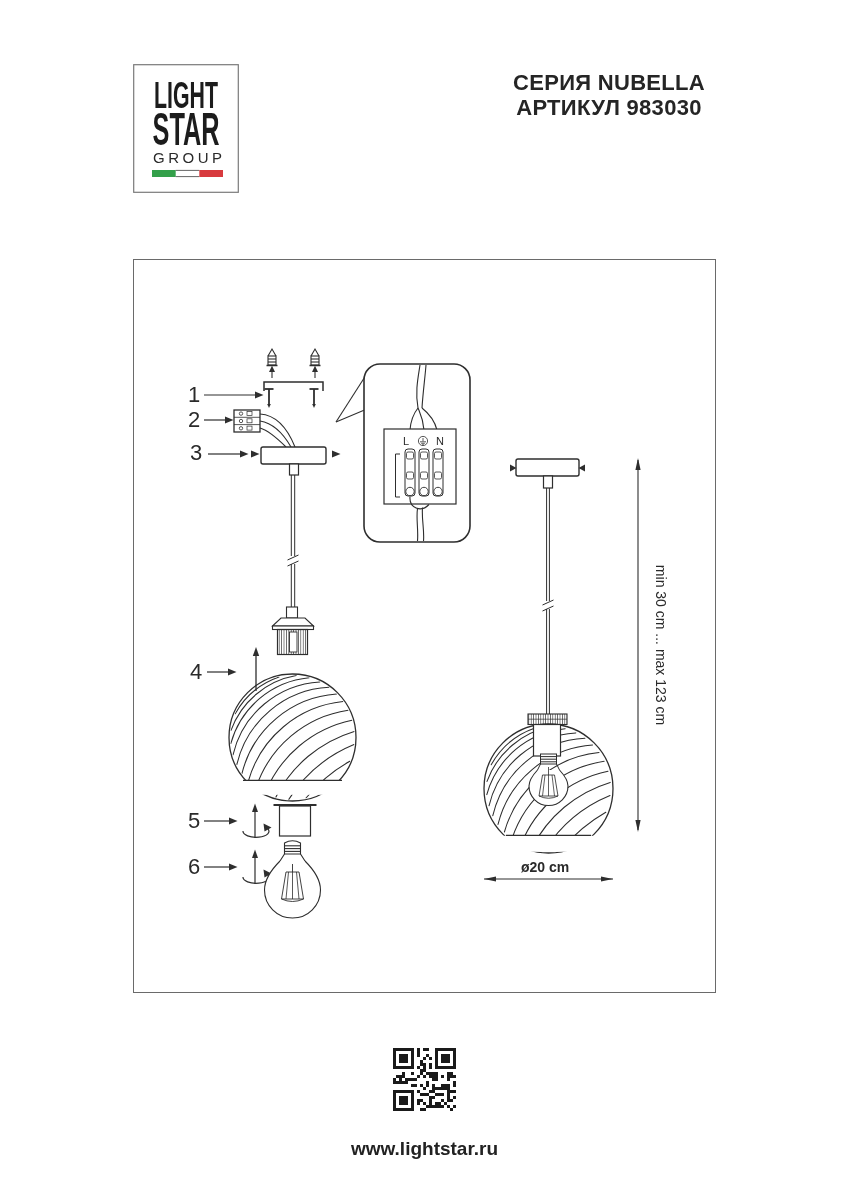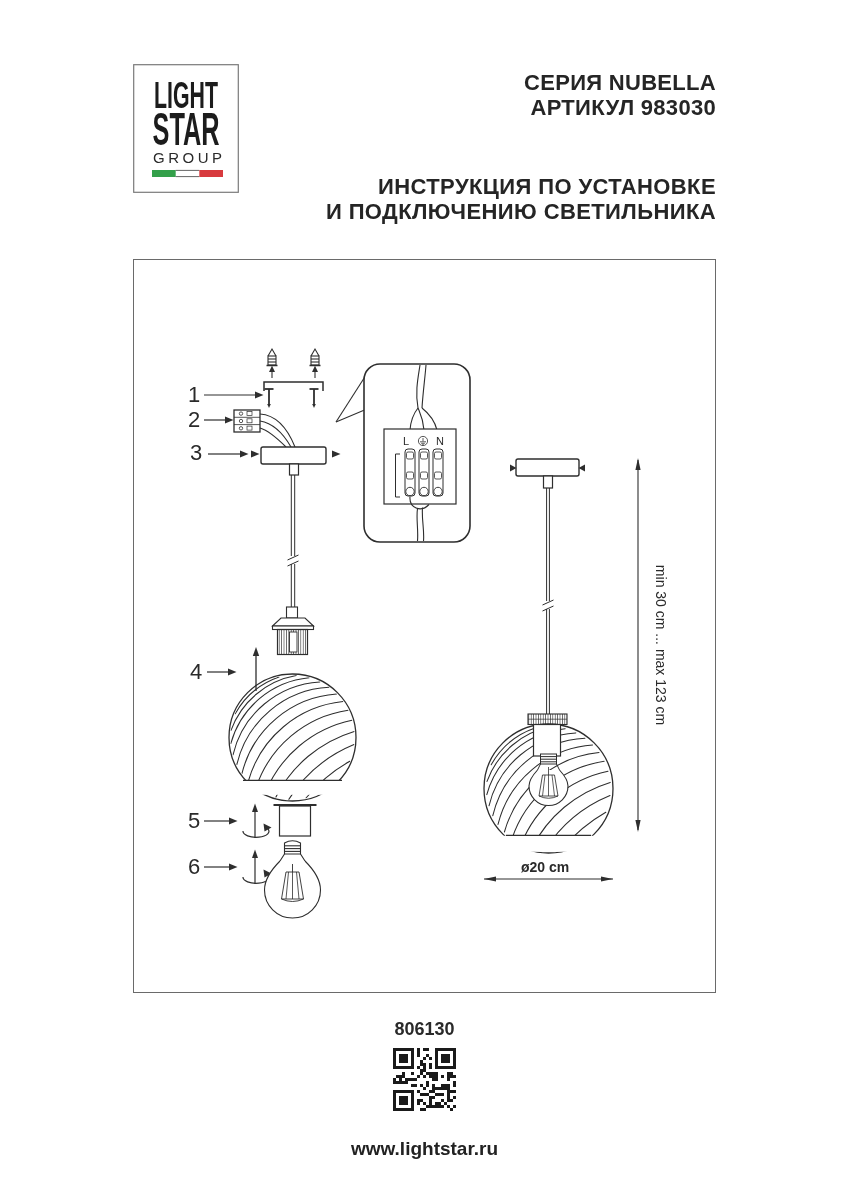--- a/index.html
+++ b/index.html
@@ -1,19 +1,19 @@
 <!DOCTYPE html>
 <html><head>
 <meta charset="utf-8">
 <style>
   html,body{margin:0;padding:0;background:#fff;}
   .page{position:relative;width:849px;height:1200px;background:#fff;overflow:hidden;
         font-family:"Liberation Sans",sans-serif;color:#1d1d1d;}
   .logo-svg{position:absolute;left:133px;top:64px;}
-  .hdr-series{position:absolute;top:70px;right:133px;text-align:right;
+  .hdr-series{position:absolute;top:70px;right:144px;text-align:center;
       font-size:22px;font-weight:bold;line-height:25px;letter-spacing:.3px;color:#252525;}
   .hdr-title{position:absolute;top:174px;right:133px;text-align:right;
       font-size:22px;font-weight:bold;line-height:25px;letter-spacing:.4px;color:#252525;}
   .frame{position:absolute;left:133px;top:259px;width:581px;height:732px;
       border:1px solid #6a6a6a;background:#fff;}
   .frame svg{display:block;}
   .ft-article{position:absolute;left:0;top:1019px;width:849px;text-align:center;
       font-size:18px;font-weight:bold;color:#2a2a2a;}
   .qr-wrap{position:absolute;left:393px;top:1048px;}
   .ft-url{position:absolute;left:0;top:1138px;width:849px;text-align:center;
@@ -38,24 +38,20 @@
       <line x1="42.7" y1="106.4" x2="66.3" y2="106.4" stroke="#555" stroke-width="0.9"></line>
       <line x1="42.7" y1="112.6" x2="66.3" y2="112.6" stroke="#555" stroke-width="0.9"></line>
       <rect x="66.3" y="106" width="23.7" height="7" fill="#d83a3e"></rect>
     </g>
   </svg>
 
   <div class="hdr-series">
     <div>СЕРИЯ NUBELLA</div>
     <div>АРТИКУЛ 983030</div>
   </div>
-  <div class="hdr-title">
-    <div>ИНСТРУКЦИЯ ПО УСТАНОВКЕ</div>
-    <div>И ПОДКЛЮЧЕНИЮ СВЕТИЛЬНИКА</div>
-  </div>
 
   <div class="frame">
   <svg width="581" height="732" viewBox="0 0 581 732">
     <defs>
       <g id="swirl" stroke-width="1.05" stroke-linecap="round">
         <path d="M -57.3,-23.7 A 80 80 0 0 1 -13.5,-60.5"></path>
         <path d="M -61.5,-7.1 A 85 85 0 0 1 3.7,-61.9"></path>
         <path d="M -61.7,6.1 A 90 90 0 0 1 16.7,-59.7"></path>
         <path d="M -59.5,17.3 A 95 95 0 0 1 27.3,-55.6"></path>
         <path d="M -55.7,27.2 A 100 100 0 0 1 36.5,-50.2"></path>
@@ -310,21 +306,20 @@
     </g>
     <g>
       <line x1="350" y1="619" x2="479" y2="619" class="ln" stroke-width="1.1"></line>
       <polygon points="362,616.4 350,619 362,621.6" class="fl"></polygon>
       <polygon points="467,616.4 479,619 467,621.6" class="fl"></polygon>
       <text x="411" y="612" font-size="14" font-weight="600" text-anchor="middle" fill="#2a2a2a">ø20 cm</text>
     </g>
   </svg>
   </div>
 
-  <div class="ft-article">806130</div>
   <div class="qr-wrap">
     <svg id="qr" width="63" height="63" viewBox="0 0 63 63">
         <rect x="0" y="0" width="3" height="3" fill="#1a1a1a"></rect>
         <rect x="3" y="0" width="3" height="3" fill="#1a1a1a"></rect>
         <rect x="6" y="0" width="3" height="3" fill="#1a1a1a"></rect>
         <rect x="9" y="0" width="3" height="3" fill="#1a1a1a"></rect>
         <rect x="12" y="0" width="3" height="3" fill="#1a1a1a"></rect>
         <rect x="15" y="0" width="3" height="3" fill="#1a1a1a"></rect>
         <rect x="18" y="0" width="3" height="3" fill="#1a1a1a"></rect>
         <rect x="24" y="0" width="3" height="3" fill="#1a1a1a"></rect>

